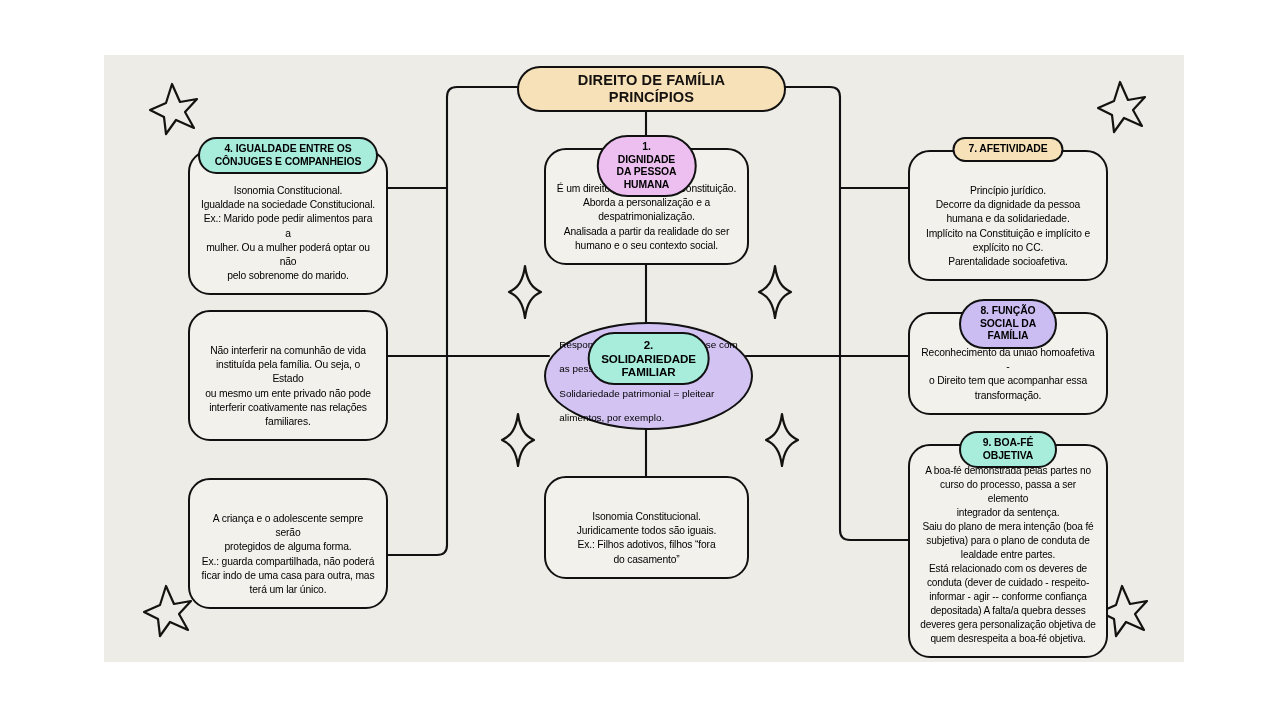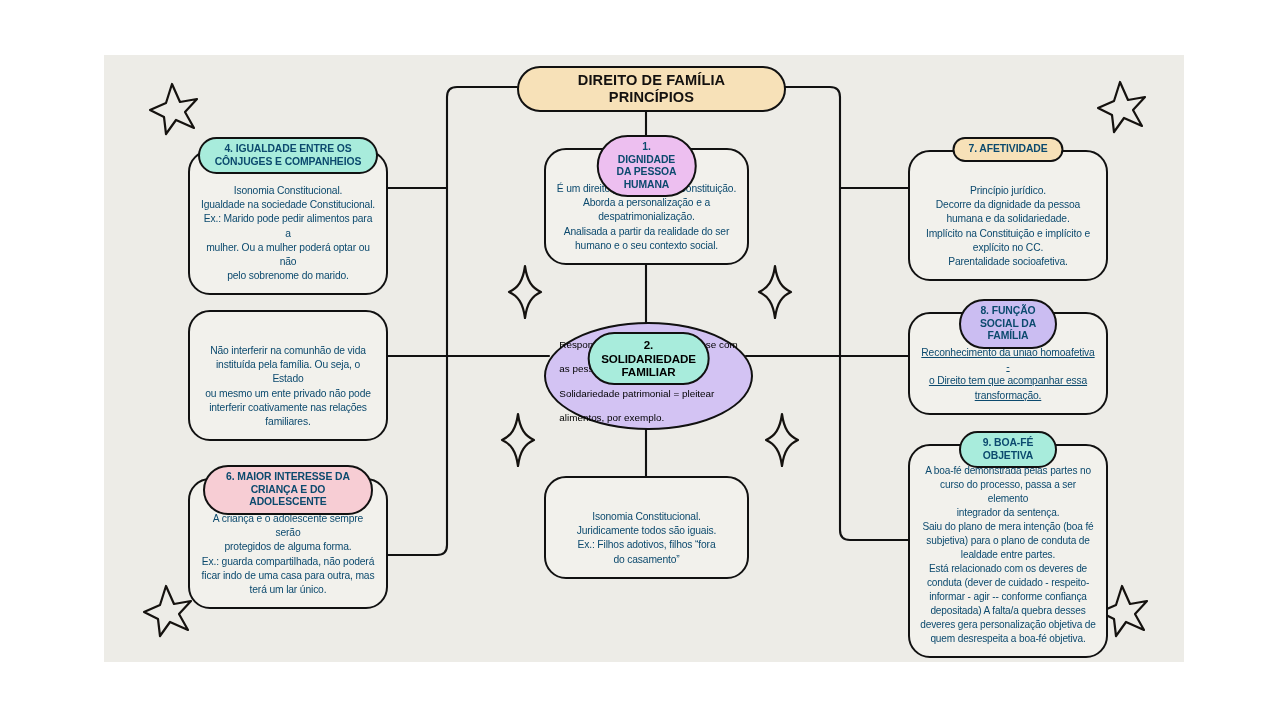--- a/index.html
+++ b/index.html
@@ -40,21 +40,21 @@
   .node {
     position: absolute;
     box-sizing: border-box;
     border: 2.3px solid #111111;
     background: #f2f1ec;
     border-radius: 22px;
     display: flex;
     flex-direction: column;
     align-items: center;
     text-align: center;
-    color: #0c4a6e;
+    color: #000000;
   }
 
   .node .body {
     padding: 32px 10px 10px 10px;
     font-size: 10.3px;
     line-height: 14.2px;
     letter-spacing: -0.15px;
     width: 100%;
     box-sizing: border-box;
   }
@@ -243,21 +243,20 @@
     <div class="body">
       <p>Não interferir na comunhão de vida</p>
       <p>instituída pela família. Ou seja, o Estado</p>
       <p>ou mesmo um ente privado não pode</p>
       <p>interferir coativamente nas relações</p>
       <p>familiares.</p>
     </div>
   </div>
 
   <div class="node" id="node-6" style="background: rgb(242, 241, 236);">
-    <div class="chip multiline" style="background: rgb(247, 205, 212);">6. MAIOR INTERESSE DA CRIANÇA E DO ADOLESCENTE</div>
     <div class="body">
       <p>A criança e o adolescente sempre serão</p>
       <p>protegidos de alguma forma.</p>
       <p>Ex.: guarda compartilhada, não poderá</p>
       <p>ficar indo de uma casa para outra, mas</p>
       <p>terá um lar único.</p>
     </div>
   </div>
 
   <div class="node" id="node-7" style="background: rgb(242, 241, 236);">
@@ -265,21 +264,21 @@
     <div class="body">
       <p>Princípio jurídico.</p>
       <p>Decorre da dignidade da pessoa</p>
       <p>humana e da solidariedade.</p>
       <p>Implícito na Constituição e implícito e</p>
       <p>explícito no CC.</p>
       <p>Parentalidade socioafetiva.</p>
     </div>
   </div>
 
-  <div class="node" id="node-8" style="background: rgb(242, 241, 236); text-decoration: underline;">
+  <div class="node" id="node-8" style="background: rgb(242, 241, 236);">
     <div class="chip multiline" style="background: rgb(203, 189, 242);">8. FUNÇÃO SOCIAL DA FAMÍLIA</div>
     <div class="body">
       <p>Reconhecimento da união homoafetiva -</p>
       <p>o Direito tem que acompanhar essa</p>
       <p>transformação.</p>
     </div>
   </div>
 
   <div class="node" id="node-9" style="background: rgb(242, 241, 236);">
     <div class="chip multiline" style="background: rgb(168, 236, 220);">9. BOA-FÉ OBJETIVA</div>

